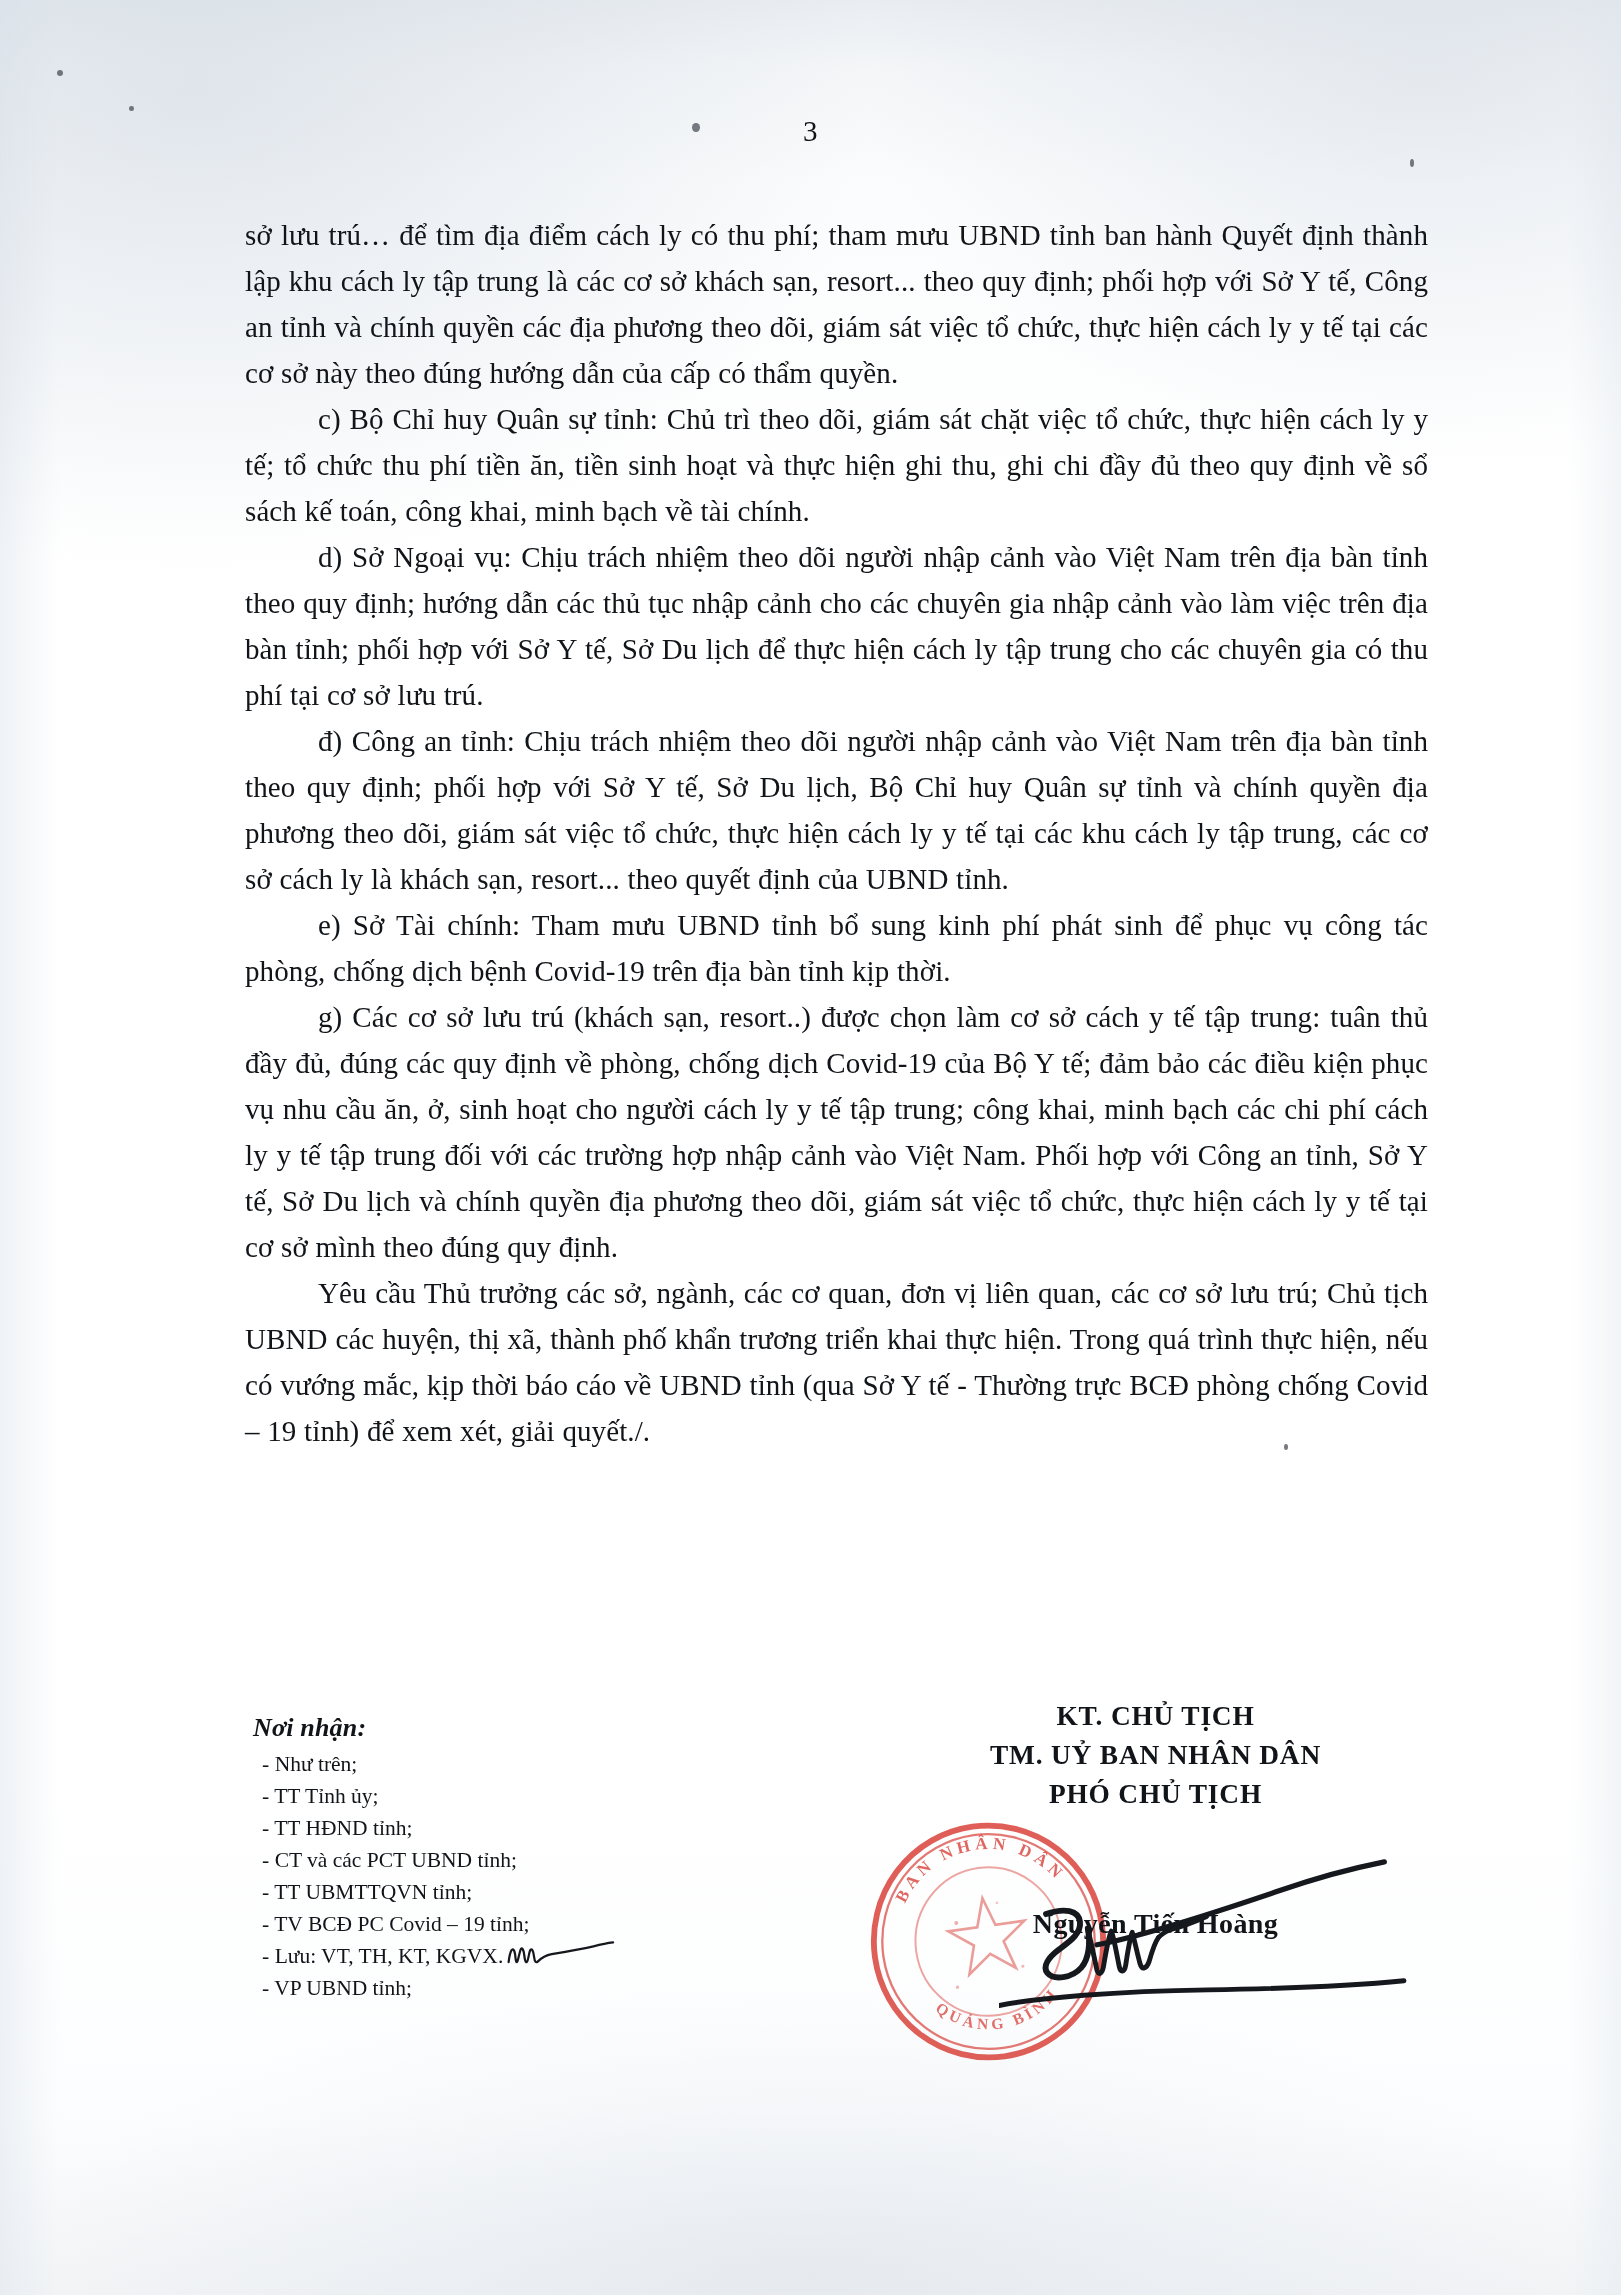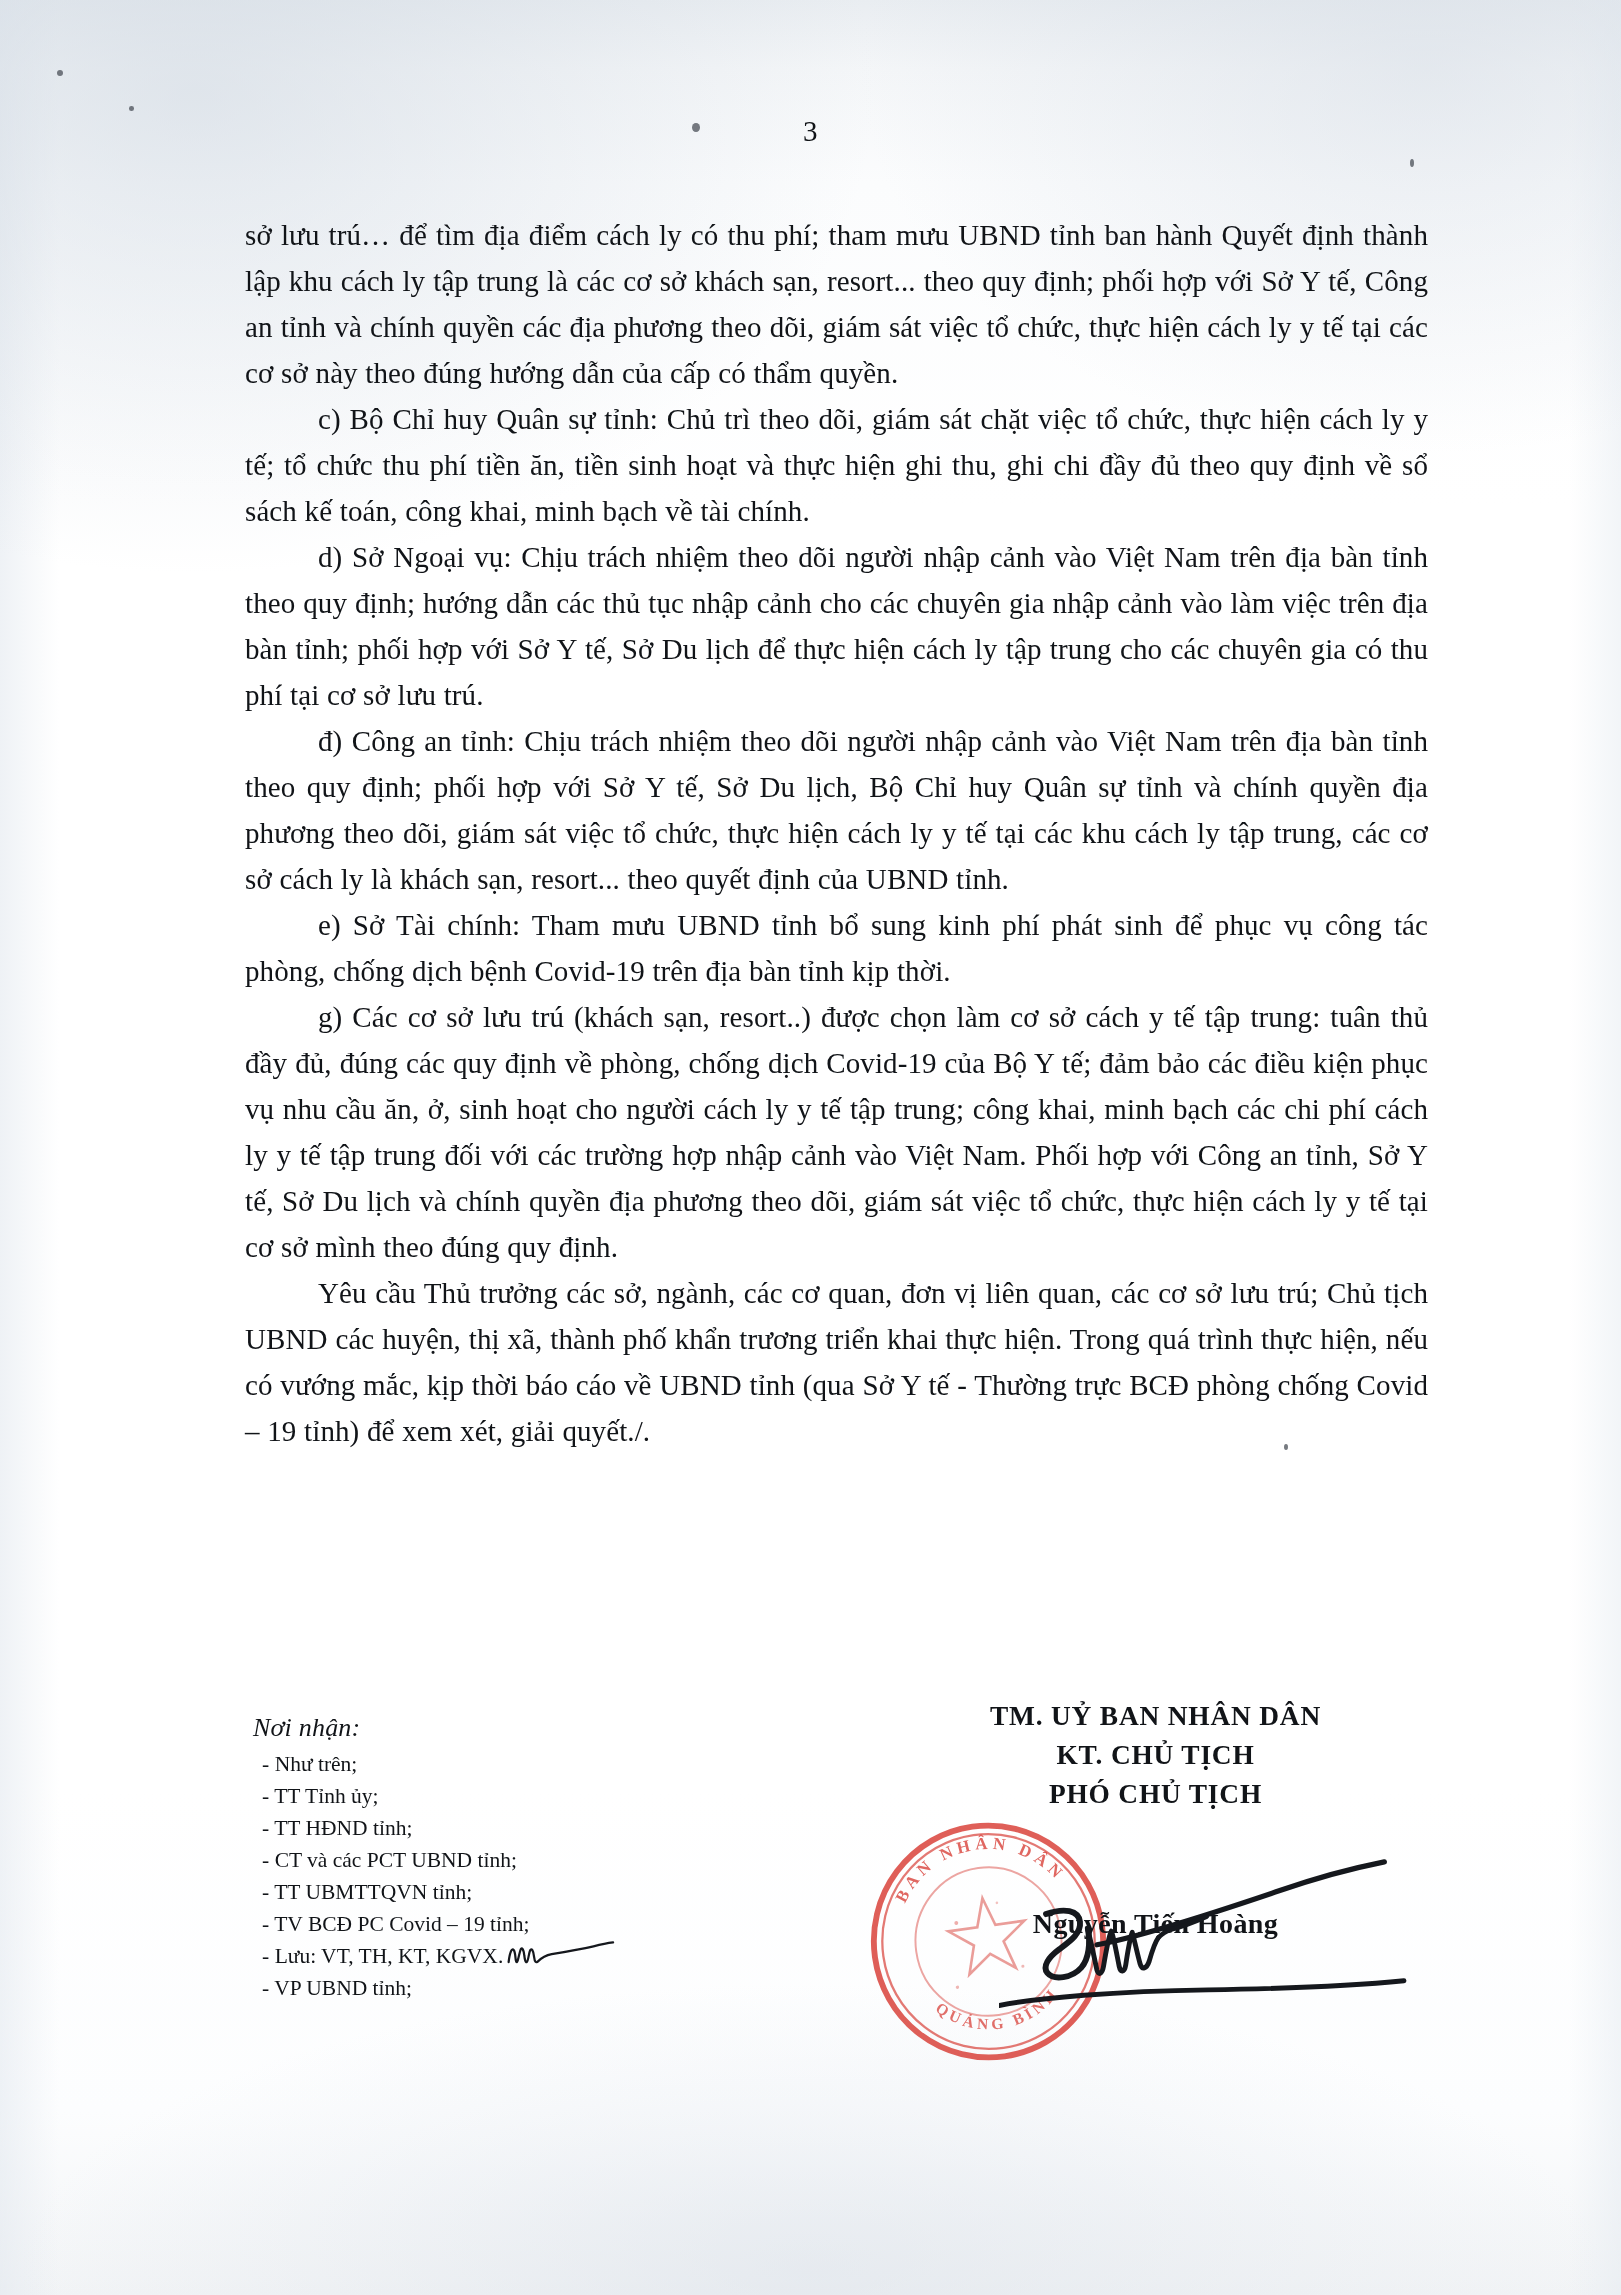--- a/index.html
+++ b/index.html
@@ -73,21 +73,21 @@
   }
 
   .recipients {
     position: absolute;
     left: 253px;
     top: 0;
     width: 496px;
   }
   .recipients-title {
     font-style: italic;
-    font-weight: normal;
+    font-weight: bold;
     font-size: 26px;
     line-height: 35px;
     letter-spacing: 0.2px;
   }
   .recipients ul {
     list-style: none;
     margin: 2.6px 0 0 0;
     padding: 0;
   }
   .recipients li {
@@ -232,22 +232,22 @@
 
             <circle cx="140" cy="150" r="3" fill="#d6342c" opacity="0.45"></circle>
             <circle cx="232" cy="230" r="2.4" fill="#d6342c" opacity="0.4"></circle>
             <circle cx="206" cy="128" r="2" fill="#d6342c" opacity="0.35"></circle>
             <circle cx="128" cy="248" r="2.6" fill="#d6342c" opacity="0.4"></circle>
           </g>
         </svg>
       </div>
 
       <div class="sign-col">
+        <div class="sign-line">KT. CHỦ TỊCH</div>
         <div class="sign-line">TM. UỶ BAN NHÂN DÂN</div>
-        <div class="sign-line">KT. CHỦ TỊCH</div>
         <div class="sign-line">PHÓ CHỦ TỊCH</div>
         <div class="signer-name">Nguyễn Tiến Hoàng</div>
       </div>
 
       <div class="handsig">
         <svg viewBox="0 0 640 260" width="418" height="170" xmlns="http://www.w3.org/2000/svg" aria-hidden="true">
 
           <path d="M150 145 C220 132, 330 96, 430 62 C490 41, 540 28, 590 18" fill="none" stroke="#15181d" stroke-width="8" stroke-linecap="round"></path>
 
           <path d="M72 98 C100 88, 122 92, 124 110 C126 128, 108 140, 92 152 C76 164, 66 178, 74 188 C84 200, 112 196, 126 180 C138 166, 140 142, 136 120" fill="none" stroke="#15181d" stroke-width="9" stroke-linecap="round" stroke-linejoin="round"></path>

